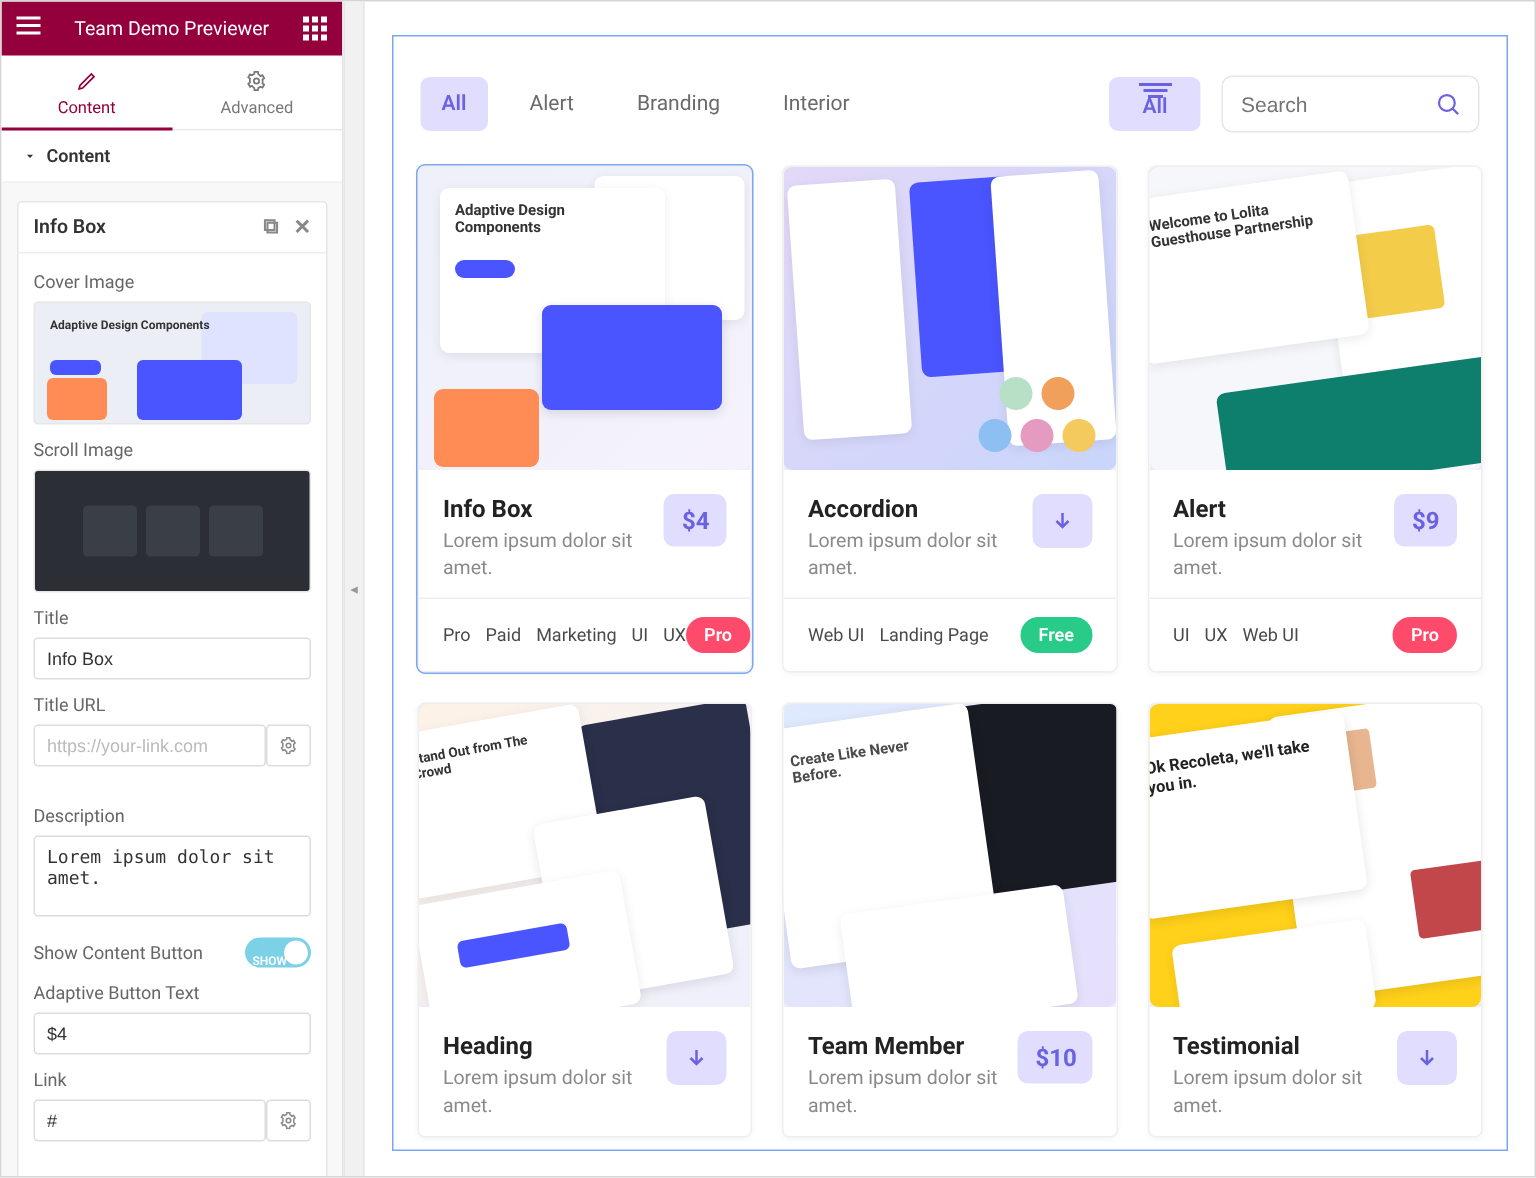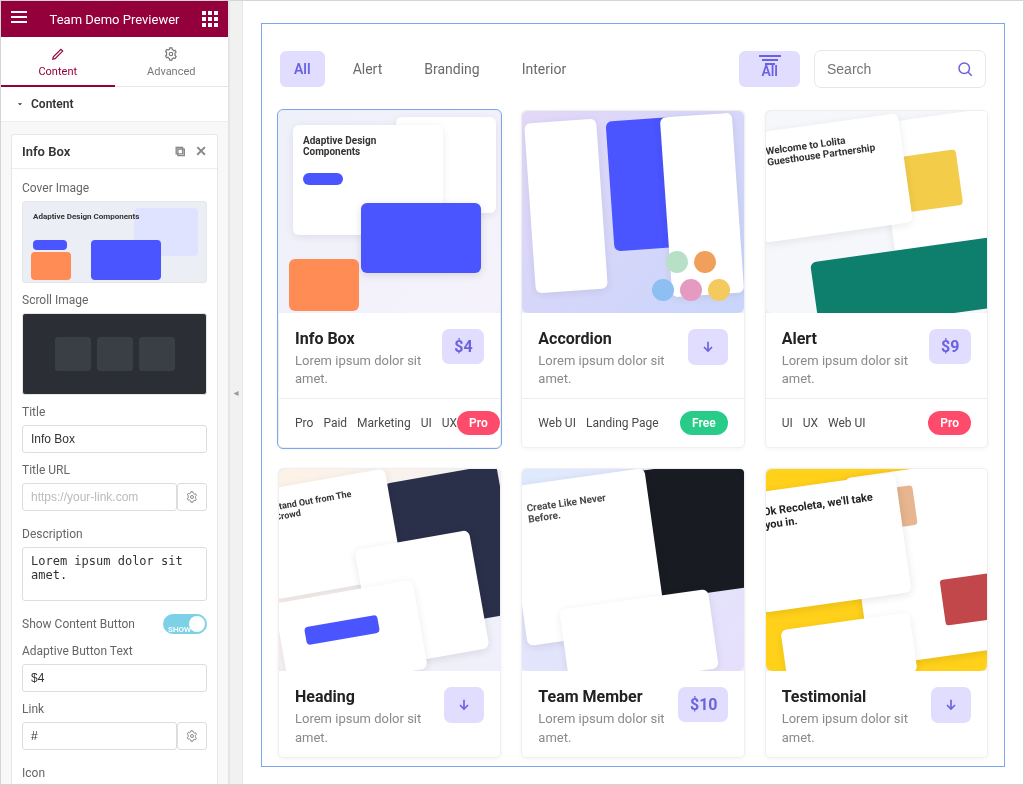--- a/index.html
+++ b/index.html
@@ -33,21 +33,21 @@
   .card-top-ico { display: flex; gap: 10px; }
   .card-top-ico span { cursor: pointer; color:#888; font-size:14px;}
   .card-body { padding: 10px 10px 2px; }
   .lbl { font-size: 12px; color: #666; margin: 2px 0 6px; display:block;}
   .thumb { width: 100%; height: 82px; border: 1px solid #e6e6e6; border-radius: 3px; margin-bottom: 10px; background:#eceef5; overflow:hidden; position:relative;}
   .thumb.dark { background:#2b2e35; display:flex; align-items:center; justify-content:center; gap:6px;}
   .thumb.dark div{width:36px;height:34px;background:#3a3e45;border-radius:3px;}
   .fld { width: 100%; border: 1px solid #ddd; border-radius: 3px; padding: 6px 8px; font-size: 12px; color:#333; background:#fff;}
   .fld::placeholder{color:#bbb}
   textarea.fld { height: 54px; resize: none; }
-  .row2 { display: flex; gap: 0; margin-bottom: 16px;}
+  .row2 { display: flex; gap: 0; margin-bottom: 26px;}
   .row2 .fld { flex: 1; }
   .gear { width: 30px; border: 1px solid #ddd; border-radius: 3px; display: flex; align-items: center; justify-content: center; color:#888; cursor:pointer; background:#fff;}
   .fgrp{margin-bottom:10px;}
   .switch-row{display:flex;justify-content:space-between;align-items:center;margin-bottom:10px;}
   .switch{width:44px;height:20px;background:#7cd1e6;border-radius:10px;position:relative;cursor:pointer;display:flex;align-items:center;}
   .switch span{font-size:8px;color:#fff;margin-left:5px;font-weight:600;margin-top:10px;}
   .switch::after{content:"";position:absolute;right:2px;top:2px;width:16px;height:16px;background:#fff;border-radius:50%;}
   .iconbox{height:68px;background:#ececec;border-radius:3px;display:flex;align-items:center;justify-content:center;}
 
   

